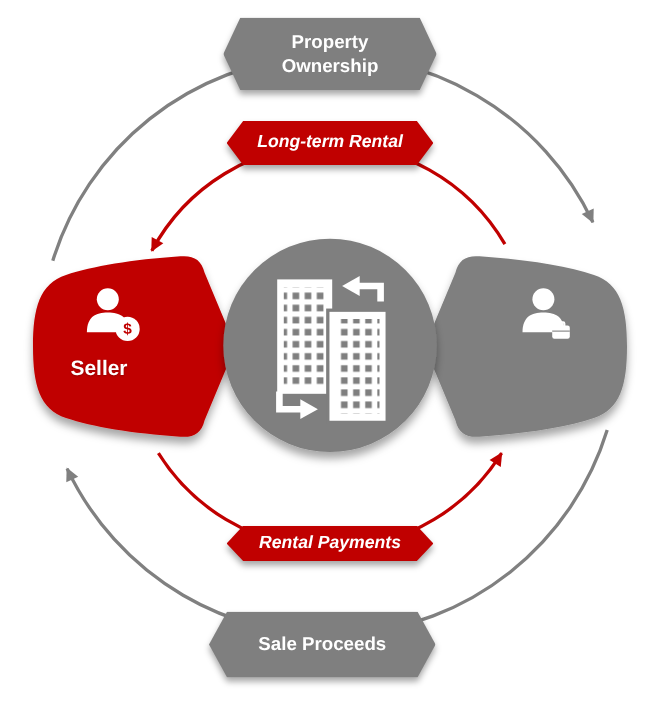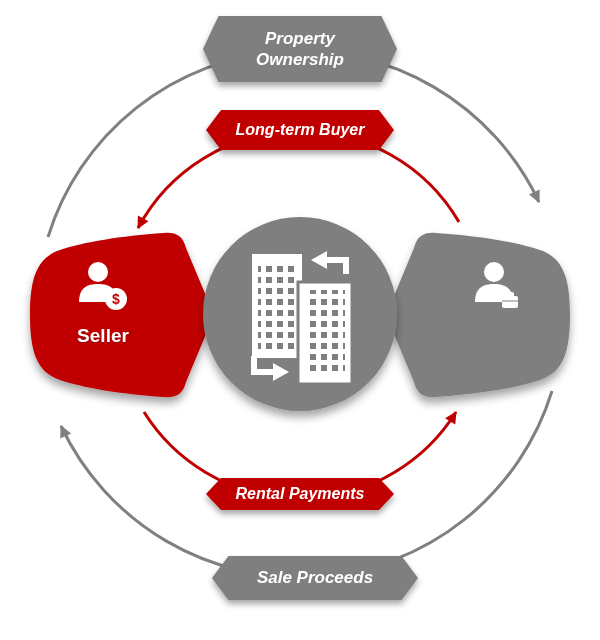--- a/index.html
+++ b/index.html
@@ -13,21 +13,21 @@
   #diagram-svg{position:absolute;left:0;top:0;}
 
   .banner-wrap{position:absolute;filter:drop-shadow(0 4px 3px rgba(0,0,0,0.35));}
   .banner{
     clip-path:polygon(8% 0,92% 0,100% 50%,92% 100%,8% 100%,0 50%);
     width:100%;height:100%;
     display:flex;align-items:center;justify-content:center;
     text-align:center;color:#ffffff;font-weight:bold;
     box-sizing:border-box;padding:0 26px;line-height:1.25;
   }
-  .banner.gray{background:#7f7f7f;font-style:italic;}
+  .banner.gray{background:#7f7f7f;}
   .banner.red{background:#c00000;font-style:italic;}
   .banner.large{font-size:17px;}
   .banner.small{font-size:16px;}
 
   .node-label{
     position:absolute;width:96px;text-align:center;
     color:#ffffff;font-weight:bold;font-size:19px;
     text-shadow:0 1px 2px rgba(0,0,0,0.25);
   }
 </style>
@@ -115,26 +115,26 @@
       <rect x="502" y="296" width="16" height="12" rx="2" fill="#ffffff"></rect>
       <line x1="502" y1="301" x2="518" y2="301" stroke="#7f7f7f" stroke-width="1"></line>
     </g>
   </svg>
 
   <div class="banner-wrap" style="left:203px;top:16px;width:194px;height:66px;">
     <div class="banner gray large">Property Ownership</div>
   </div>
 
   <div class="banner-wrap" style="left:206px;top:110px;width:188px;height:40px;">
-    <div class="banner red small">Long-term Buyer</div>
+    <div class="banner red small">Long-term Rental</div>
   </div>
 
   <div class="banner-wrap" style="left:206px;top:478px;width:188px;height:32px;">
     <div class="banner red small">Rental Payments</div>
   </div>
 
-  <div class="banner-wrap" style="left:212px;top:556px;width:206px;height:44px;">
+  <div class="banner-wrap" style="left:190px;top:556px;width:206px;height:60px;">
     <div class="banner gray large">Sale Proceeds</div>
   </div>
 
-  <div class="node-label" style="left:55px;top:325px;">Seller</div>
+  <div class="node-label" style="left:42px;top:325px;">Seller</div>
 
 </div>
 
 </body></html>

